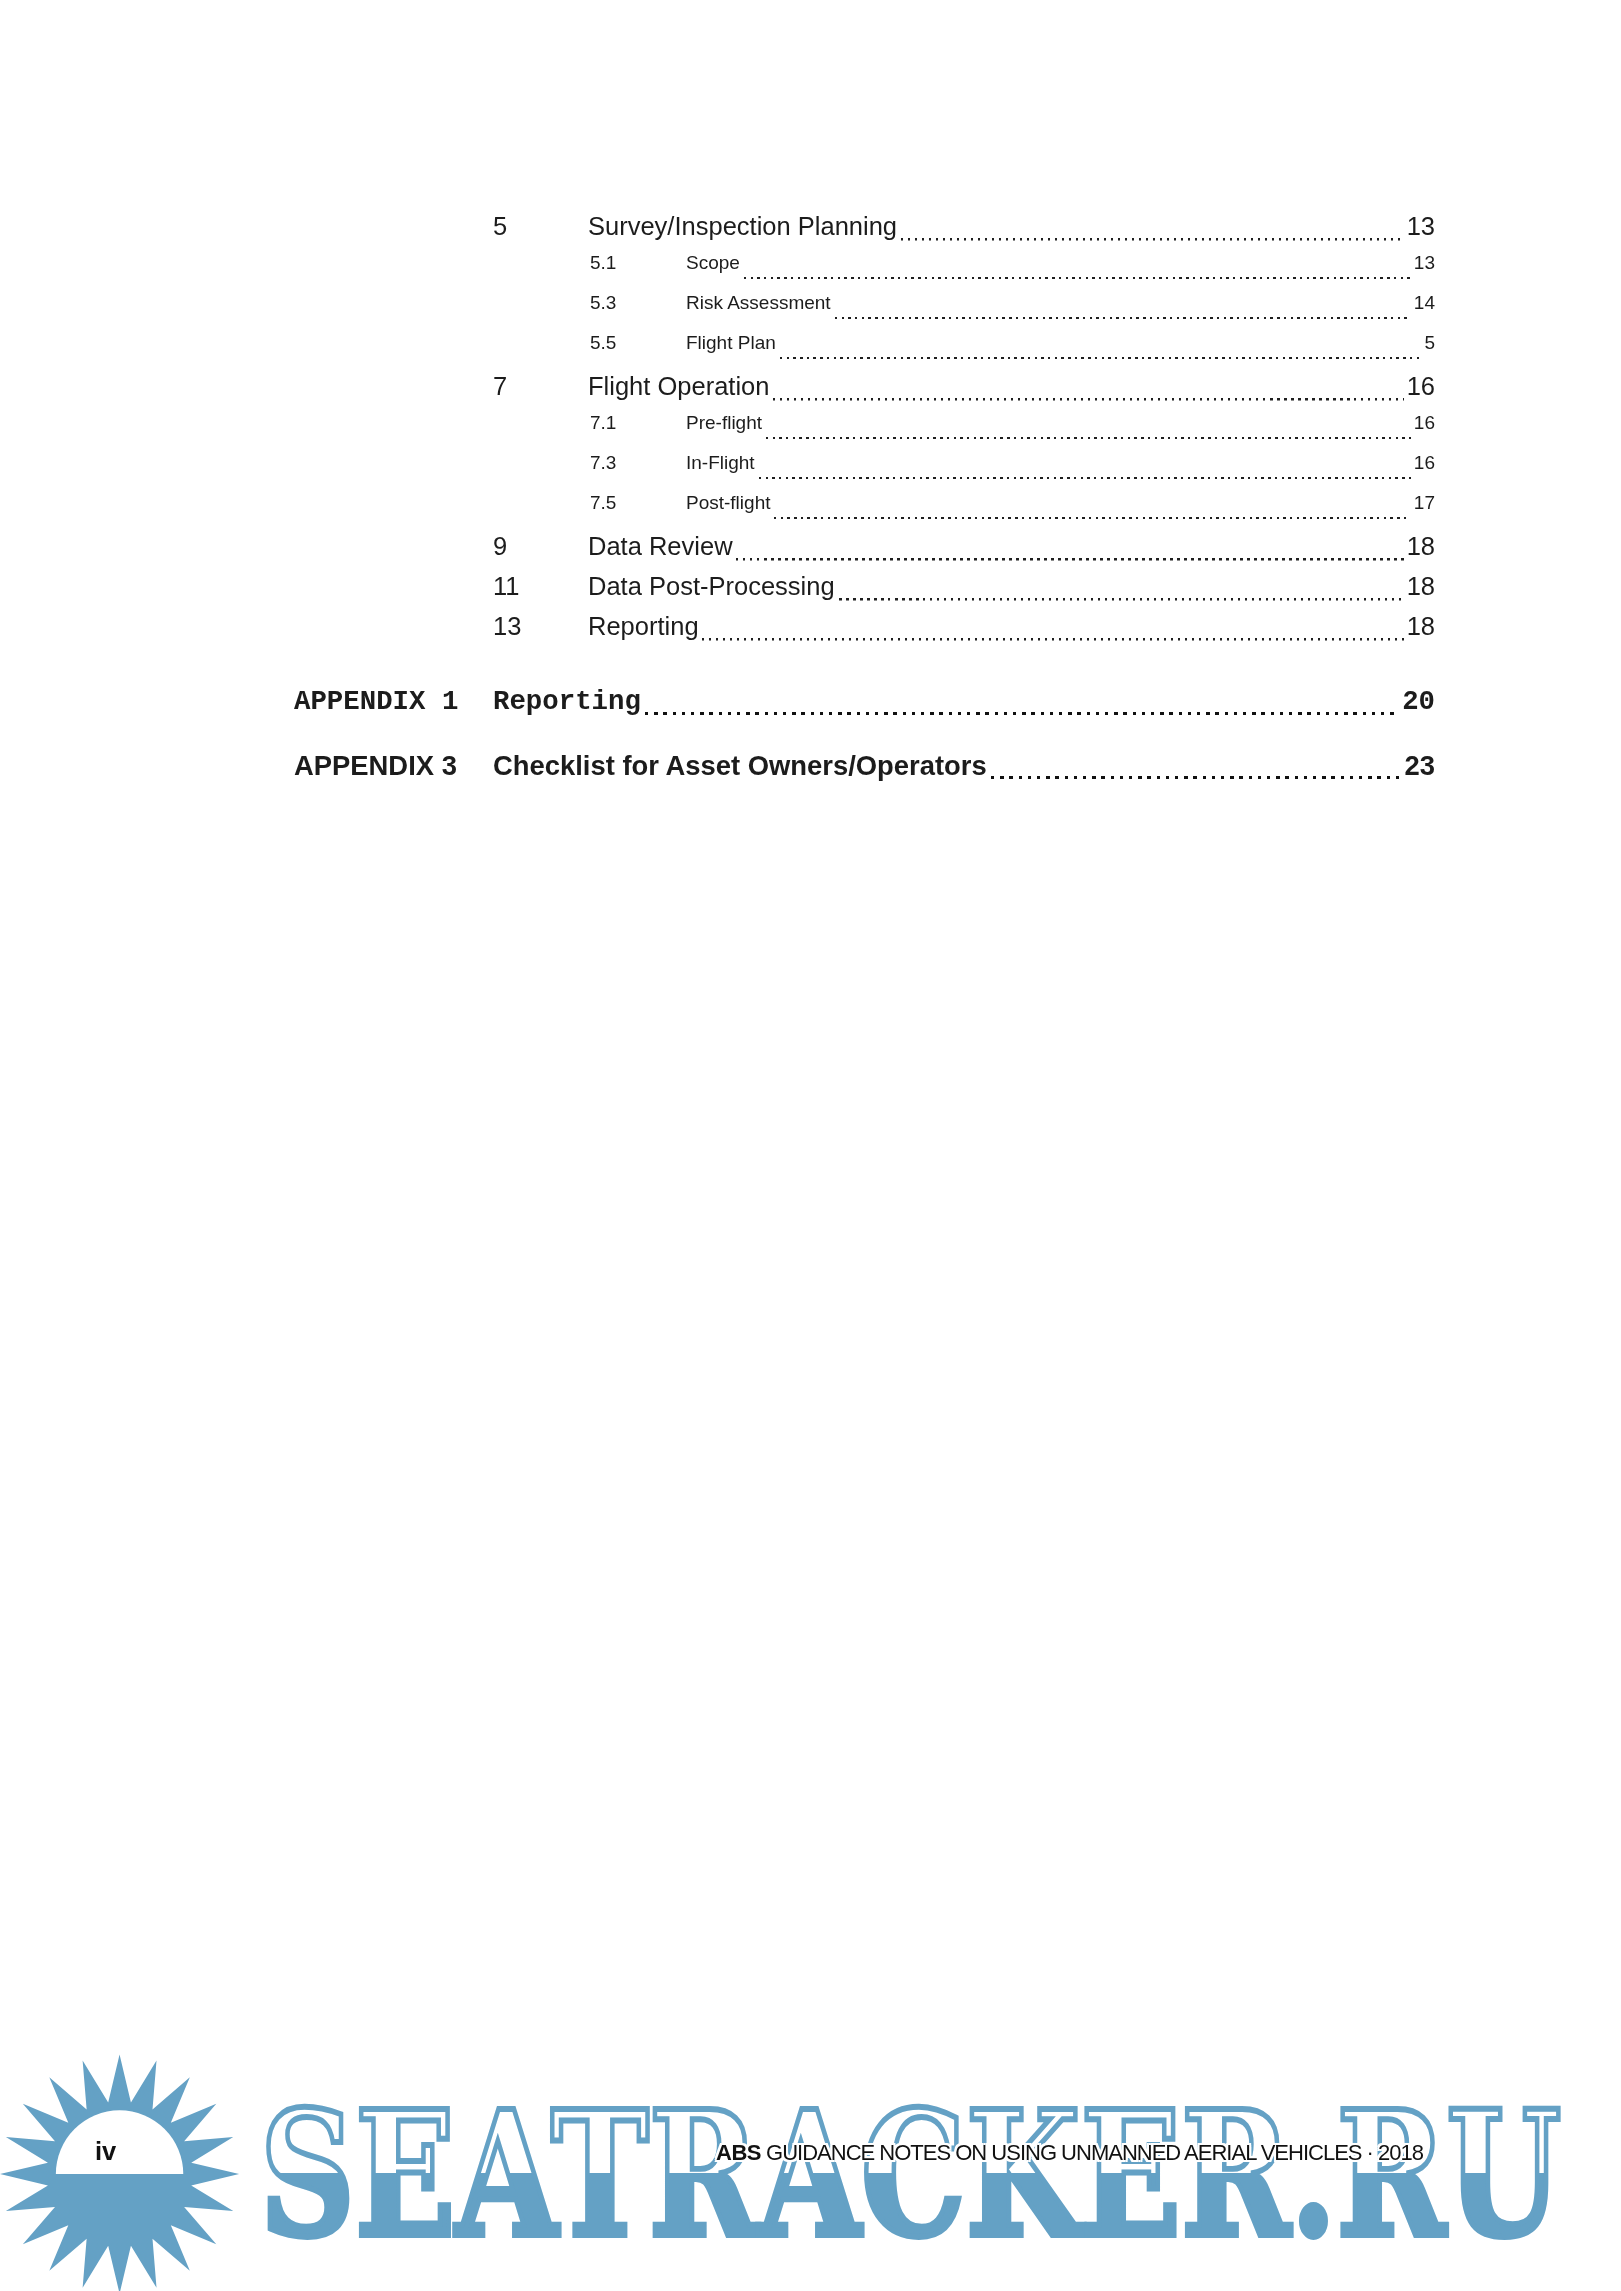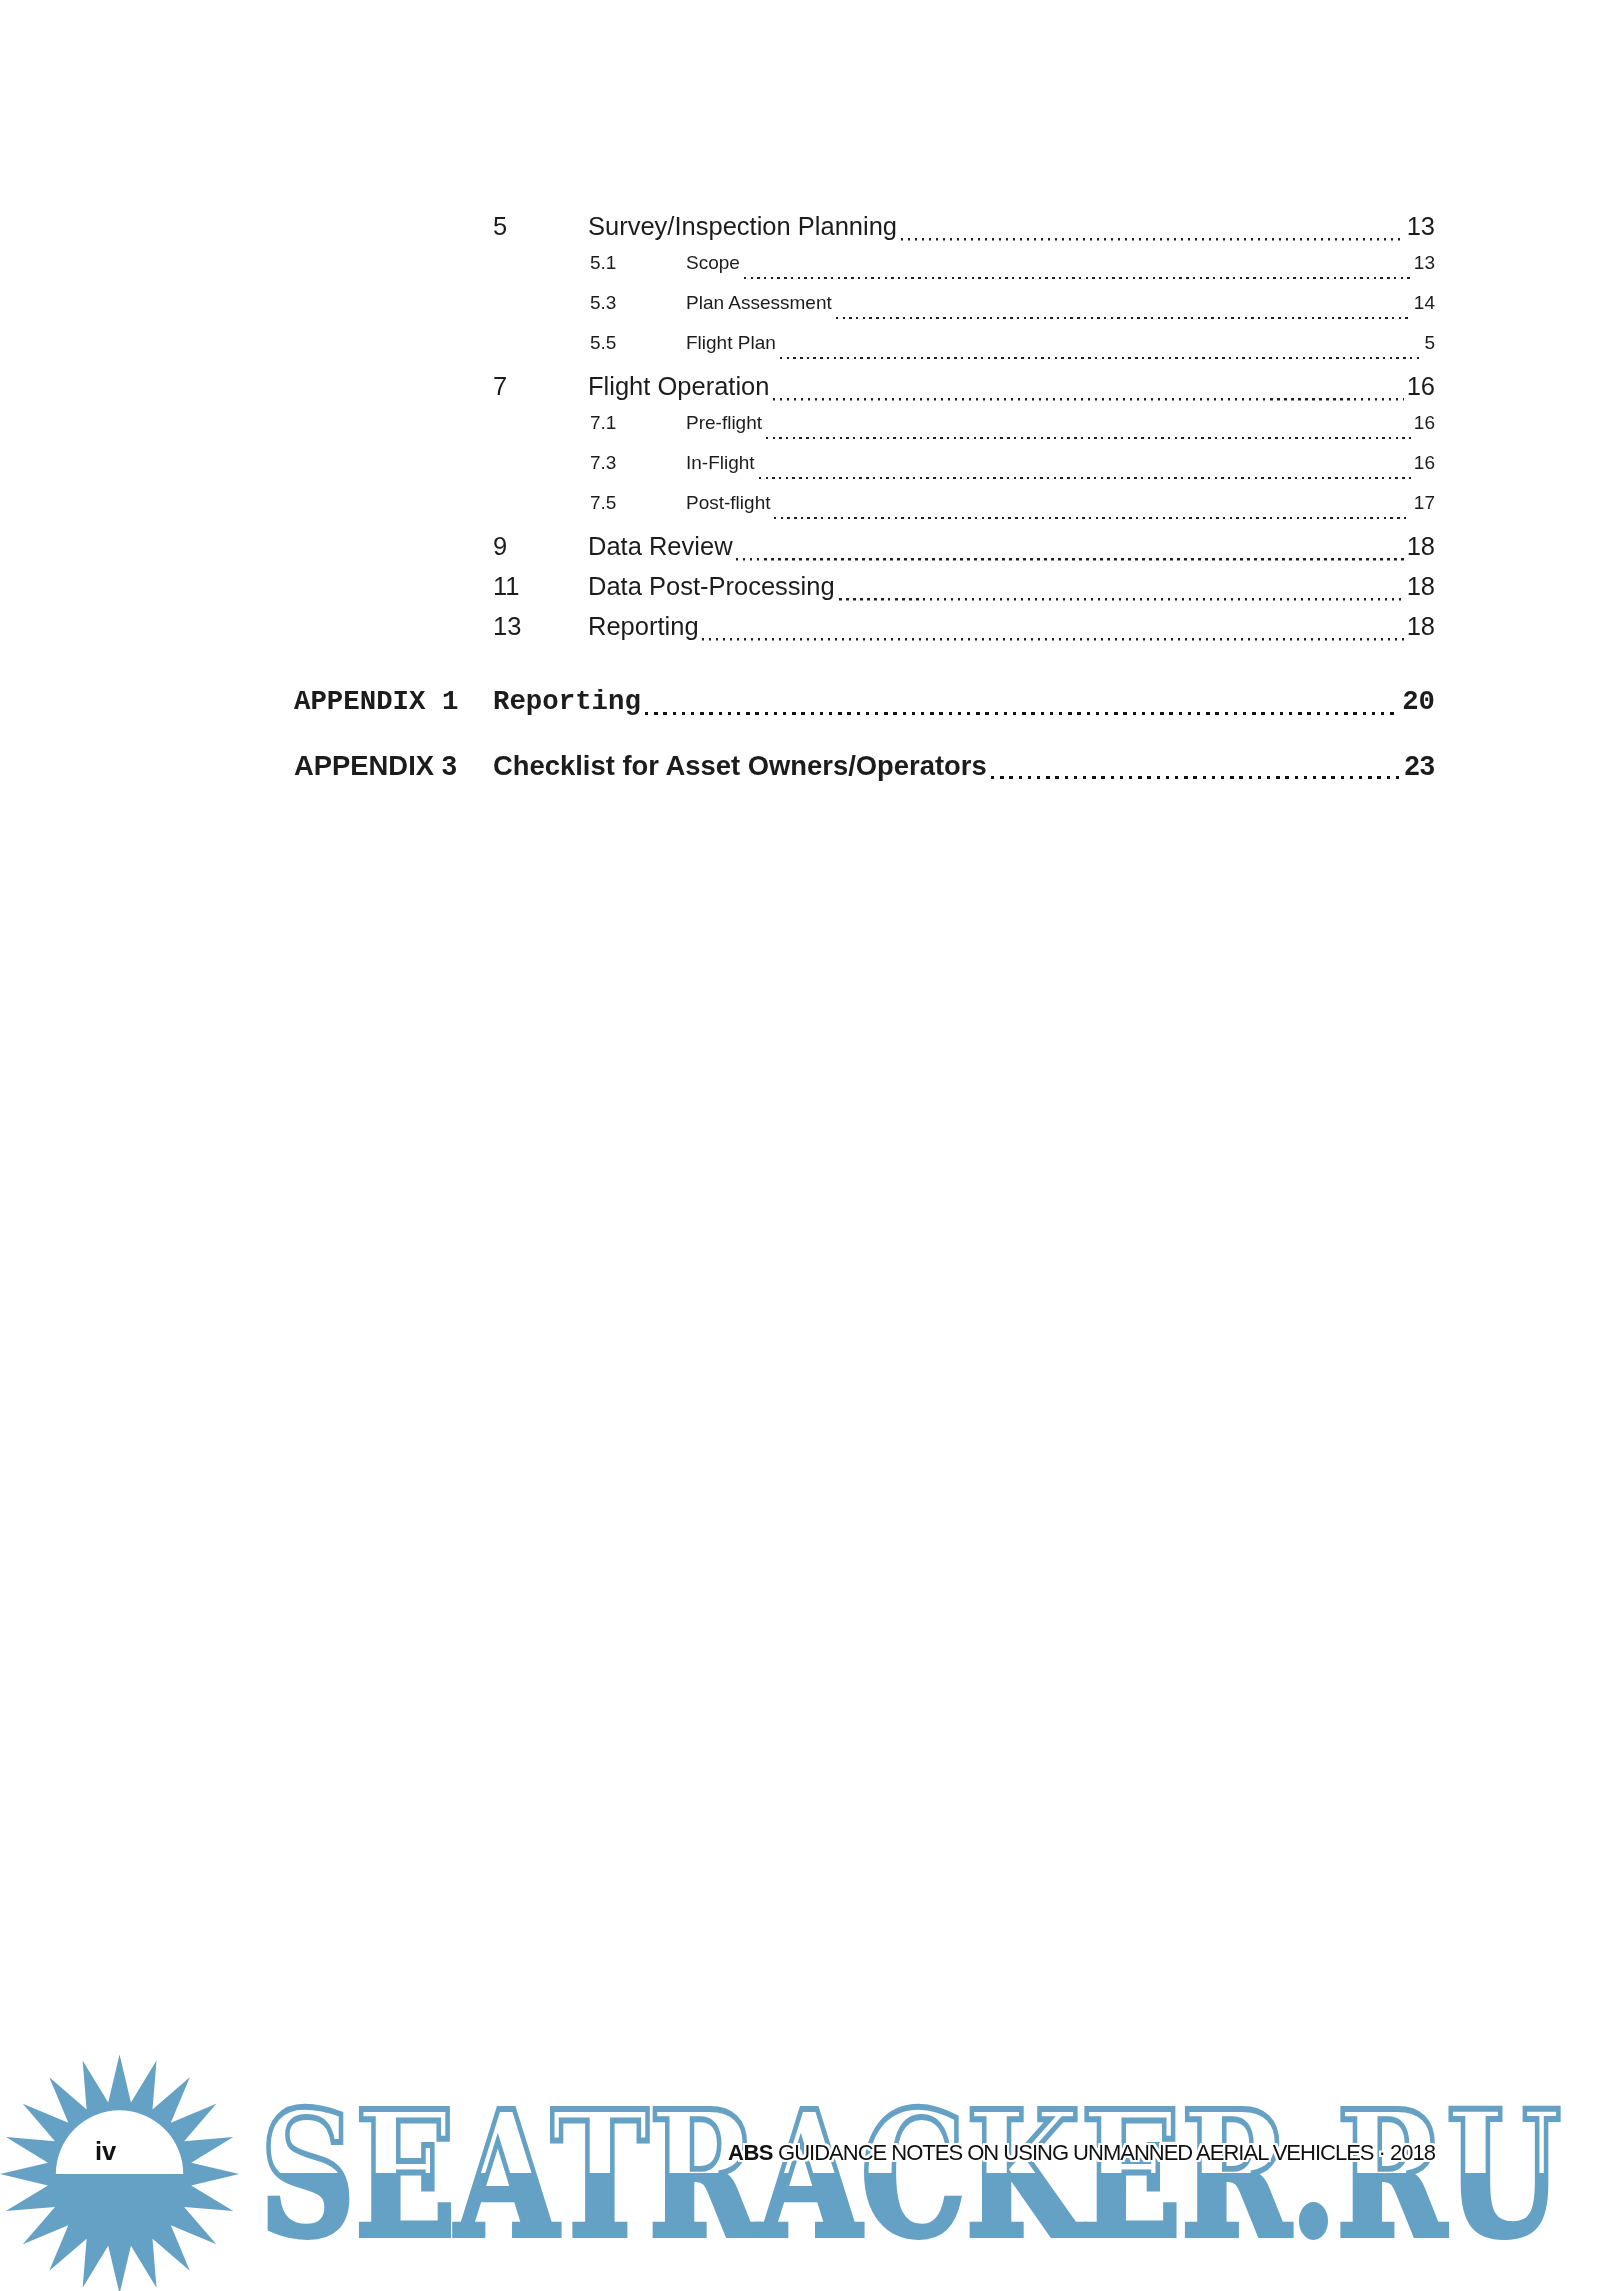--- a/index.html
+++ b/index.html
@@ -48,21 +48,21 @@
     background-position:0 25px;
   }
   .app .leader{
     background-image:repeating-linear-gradient(90deg,#111 0 3.4px,transparent 3.4px 9.2px);
     background-size:100% 3.4px;
     background-position:0 26px;
   }
   
   .footer{
     position:absolute;
-    left:95px;right:186px;top:2137px;
+    left:95px;right:198px;top:2137px;
     display:flex;justify-content:space-between;align-items:baseline;
     z-index:3;
   }
   .halo{
     color:#111;
     text-shadow:
       -2px -2px 0 #fff, 2px -2px 0 #fff, -2px 2px 0 #fff, 2px 2px 0 #fff,
       0 -2px 0 #fff, 0 2px 0 #fff, -2px 0 0 #fff, 2px 0 0 #fff,
       0 0 2.9px #fff;
   }
@@ -100,21 +100,21 @@
       <span class="tpage">13</span>
     </div>
     <div class="trow l2">
       <span class="tnum">5.1</span>
       <span class="ttitle">Scope</span>
       <span class="leader"></span>
       <span class="tpage">13</span>
     </div>
     <div class="trow l2">
       <span class="tnum">5.3</span>
-      <span class="ttitle">Plan Assessment</span>
+      <span class="ttitle">Risk Assessment</span>
       <span class="leader"></span>
       <span class="tpage">14</span>
     </div>
     <div class="trow l2">
       <span class="tnum">5.5</span>
       <span class="ttitle">Flight Plan</span>
       <span class="leader"></span>
       <span class="tpage">5</span>
     </div>
     <div class="trow l1">

